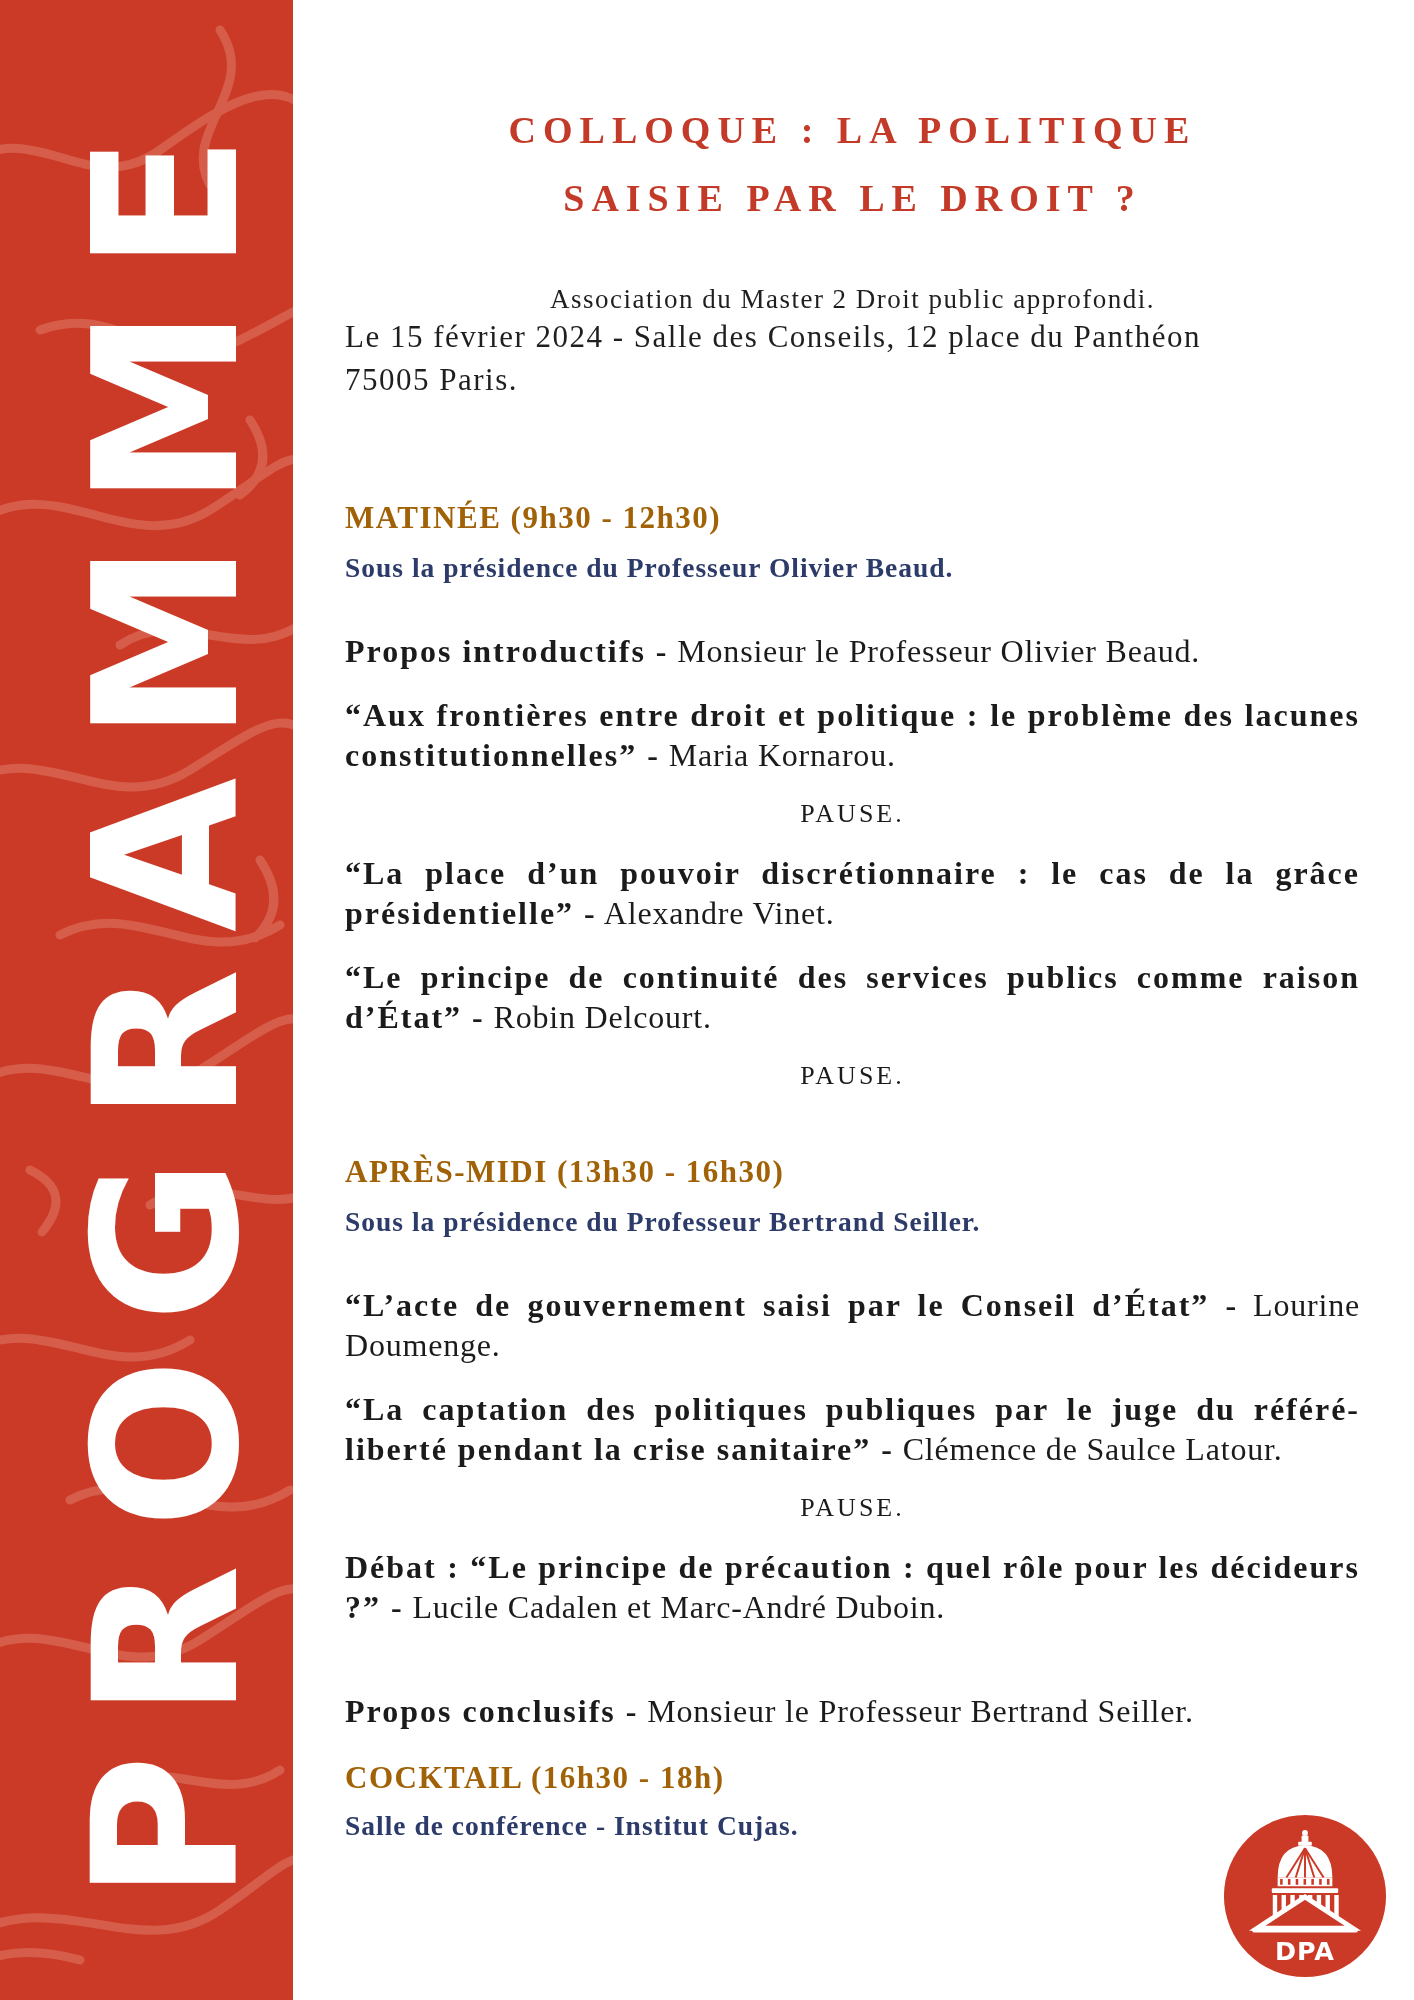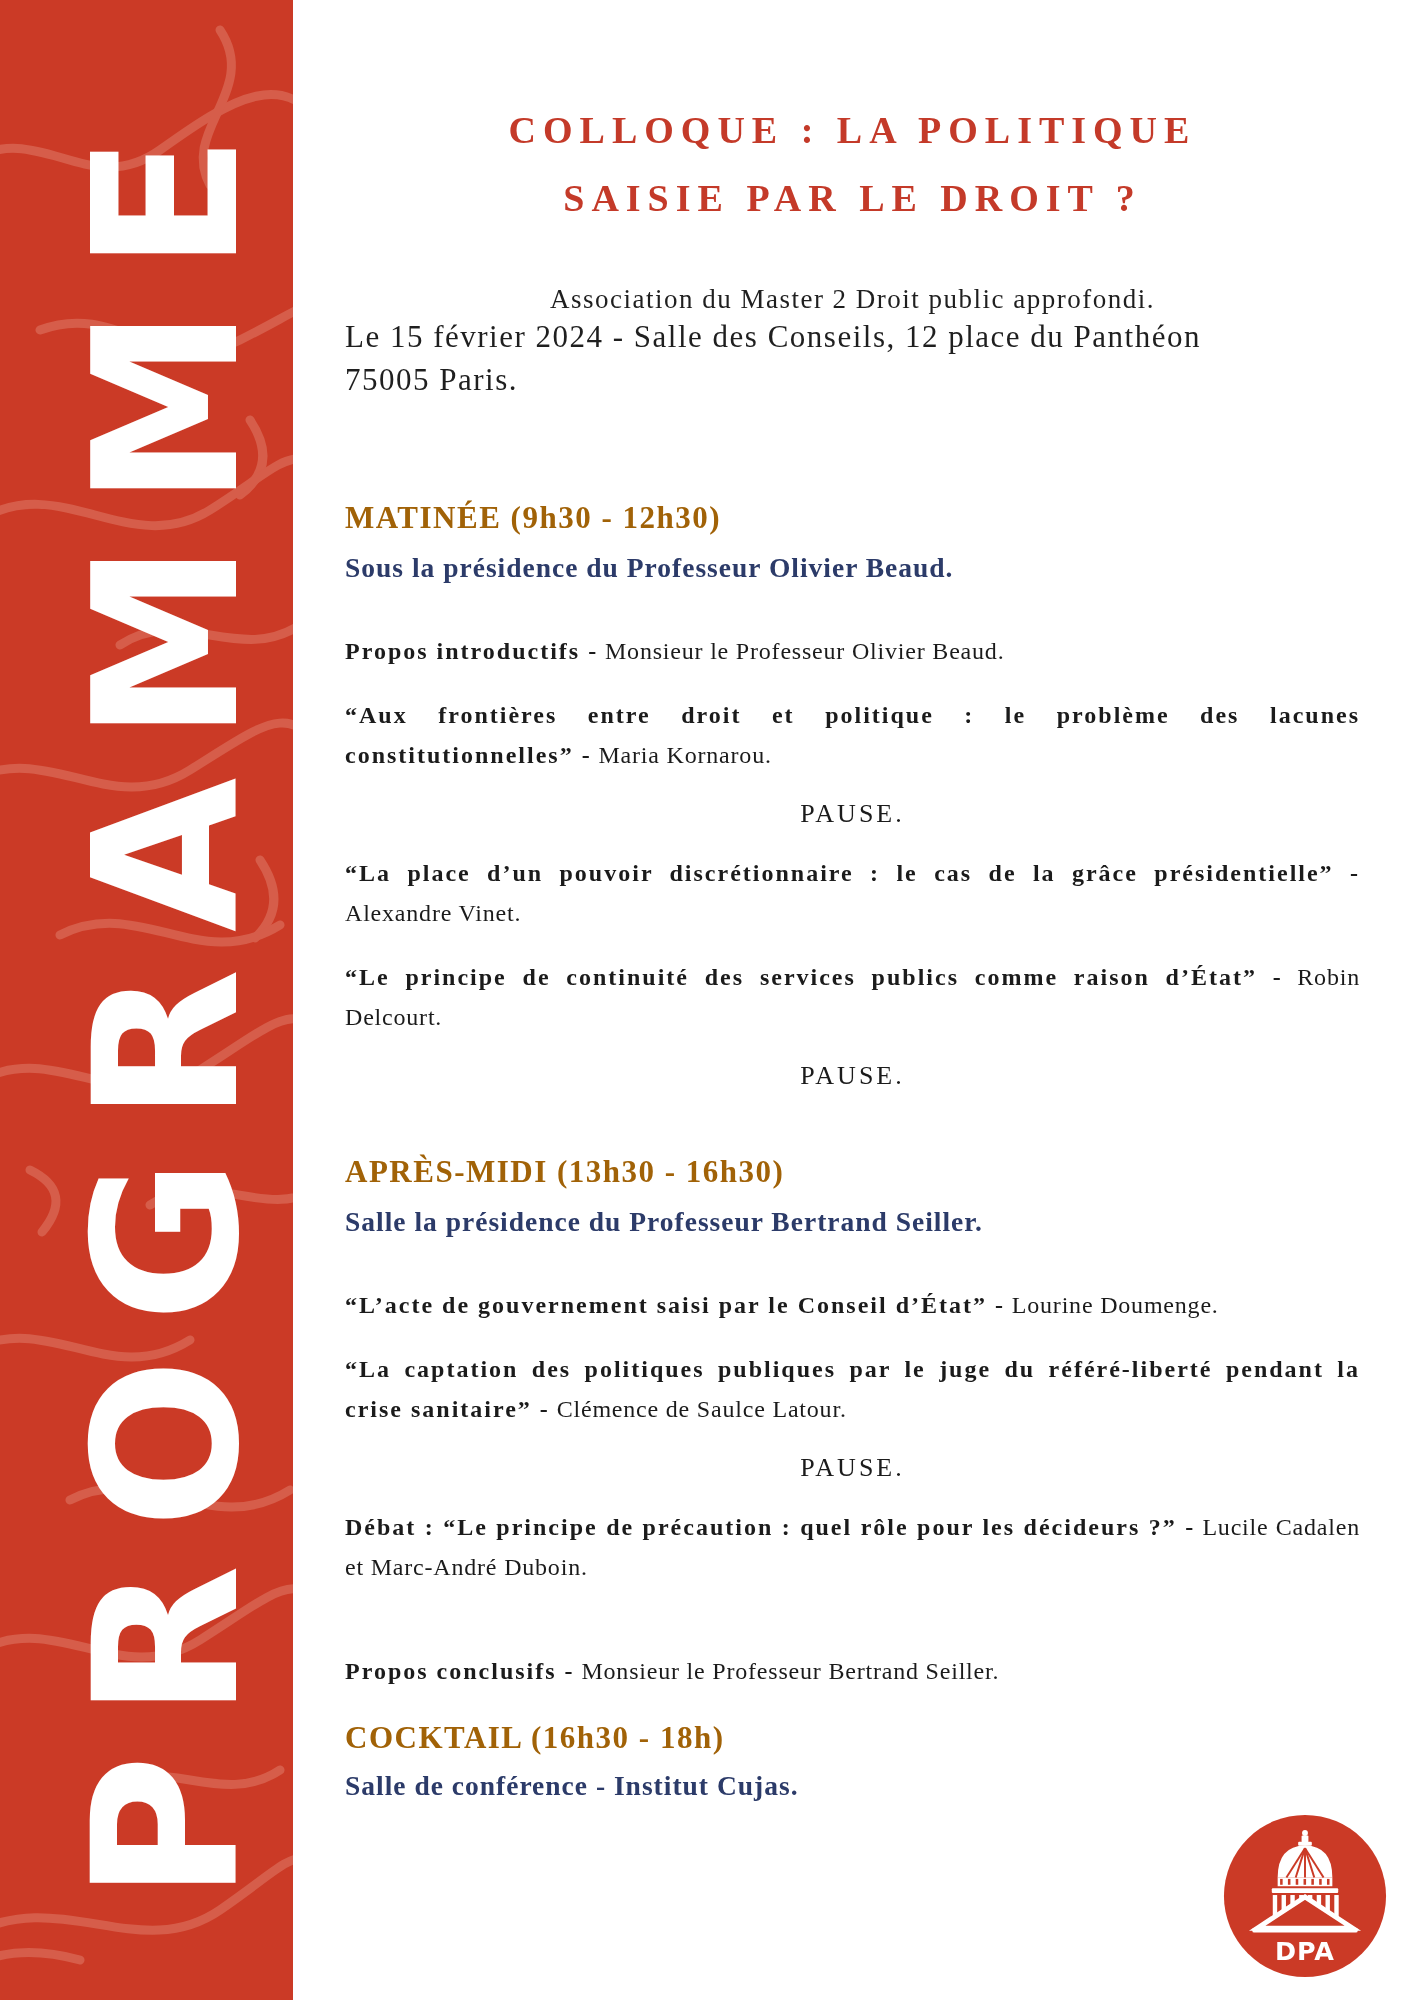--- a/index.html
+++ b/index.html
@@ -54,21 +54,21 @@
   }
   .apresmidi .section-heading { margin-top:60px; }
   .cocktail  .section-heading { margin-top:26px; }
   .chair {
     margin-top:10px; font-size:27.5px; line-height:38px;
     letter-spacing:1px; font-weight:700; color:#2c3b69;
   }
   .cocktail .chair { margin-top:8px; }
 
   .para {
-    margin-top:24px; font-size:24px; line-height:40px;
+    margin-top:24px; font-size:32px; line-height:40px;
     letter-spacing:0.8px; color:#1b1b1b; text-align:justify;
   }
   .para.first { margin-top:44px; }
   .para.concl { margin-top:64px; }
   .para .b { font-weight:700; letter-spacing:2px; }
 
   .pause {
     margin-top:24px; text-align:center;
     font-size:26px; letter-spacing:3px; color:#1b1b1b;
   }
@@ -143,21 +143,21 @@
       <p class="para">
         <span class="b">“Le principe de continuité des services publics comme raison d’État” -</span>
         <span>Robin Delcourt.</span>
       </p>
 
       <p class="pause">PAUSE.</p>
     </div>
 
     <div class="section apresmidi">
       <h2 class="section-heading">APRÈS-MIDI (13h30 - 16h30)</h2>
-      <h3 class="chair">Salle la présidence du Professeur Bertrand Seiller.</h3>
+      <h3 class="chair">Sous la présidence du Professeur Bertrand Seiller.</h3>
 
       <p class="para first">
         <span class="b">“L’acte de gouvernement saisi par le Conseil d’État” -</span>
         <span>Lourine Doumenge.</span>
       </p>
 
       <p class="para">
         <span class="b">“La captation des politiques publiques par le juge du référé-liberté pendant la crise sanitaire” -</span>
         <span>Clémence de Saulce Latour.</span>
       </p>

